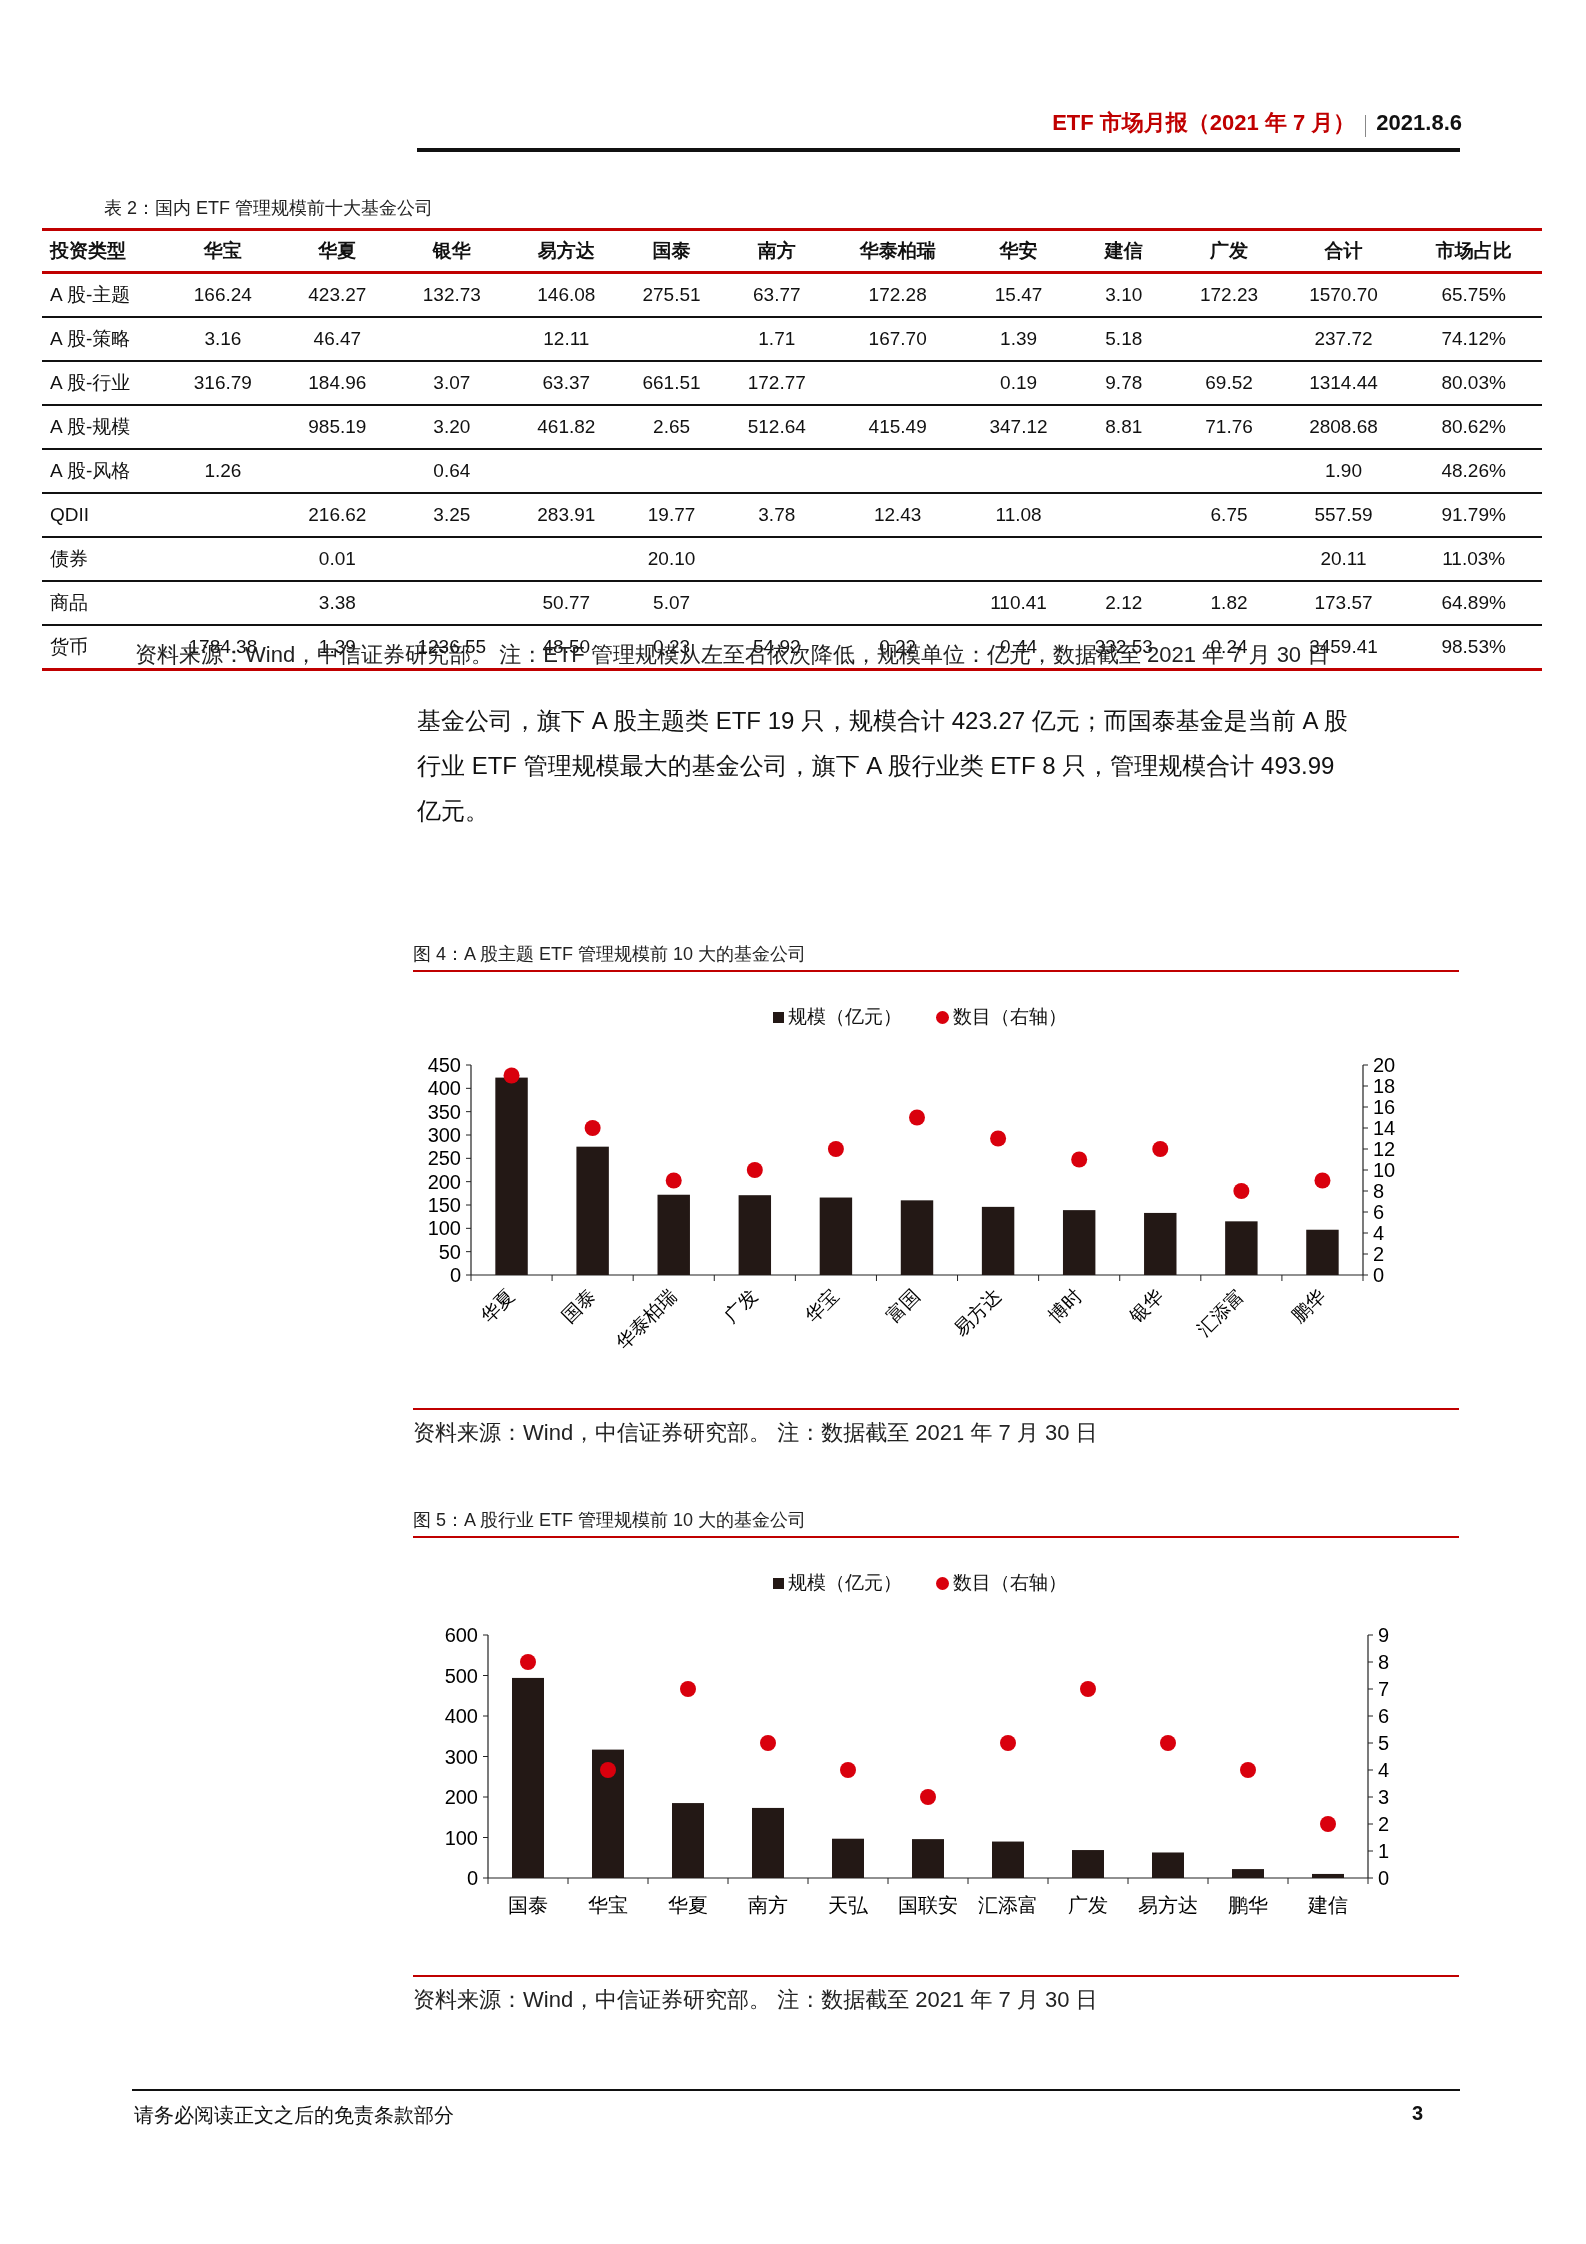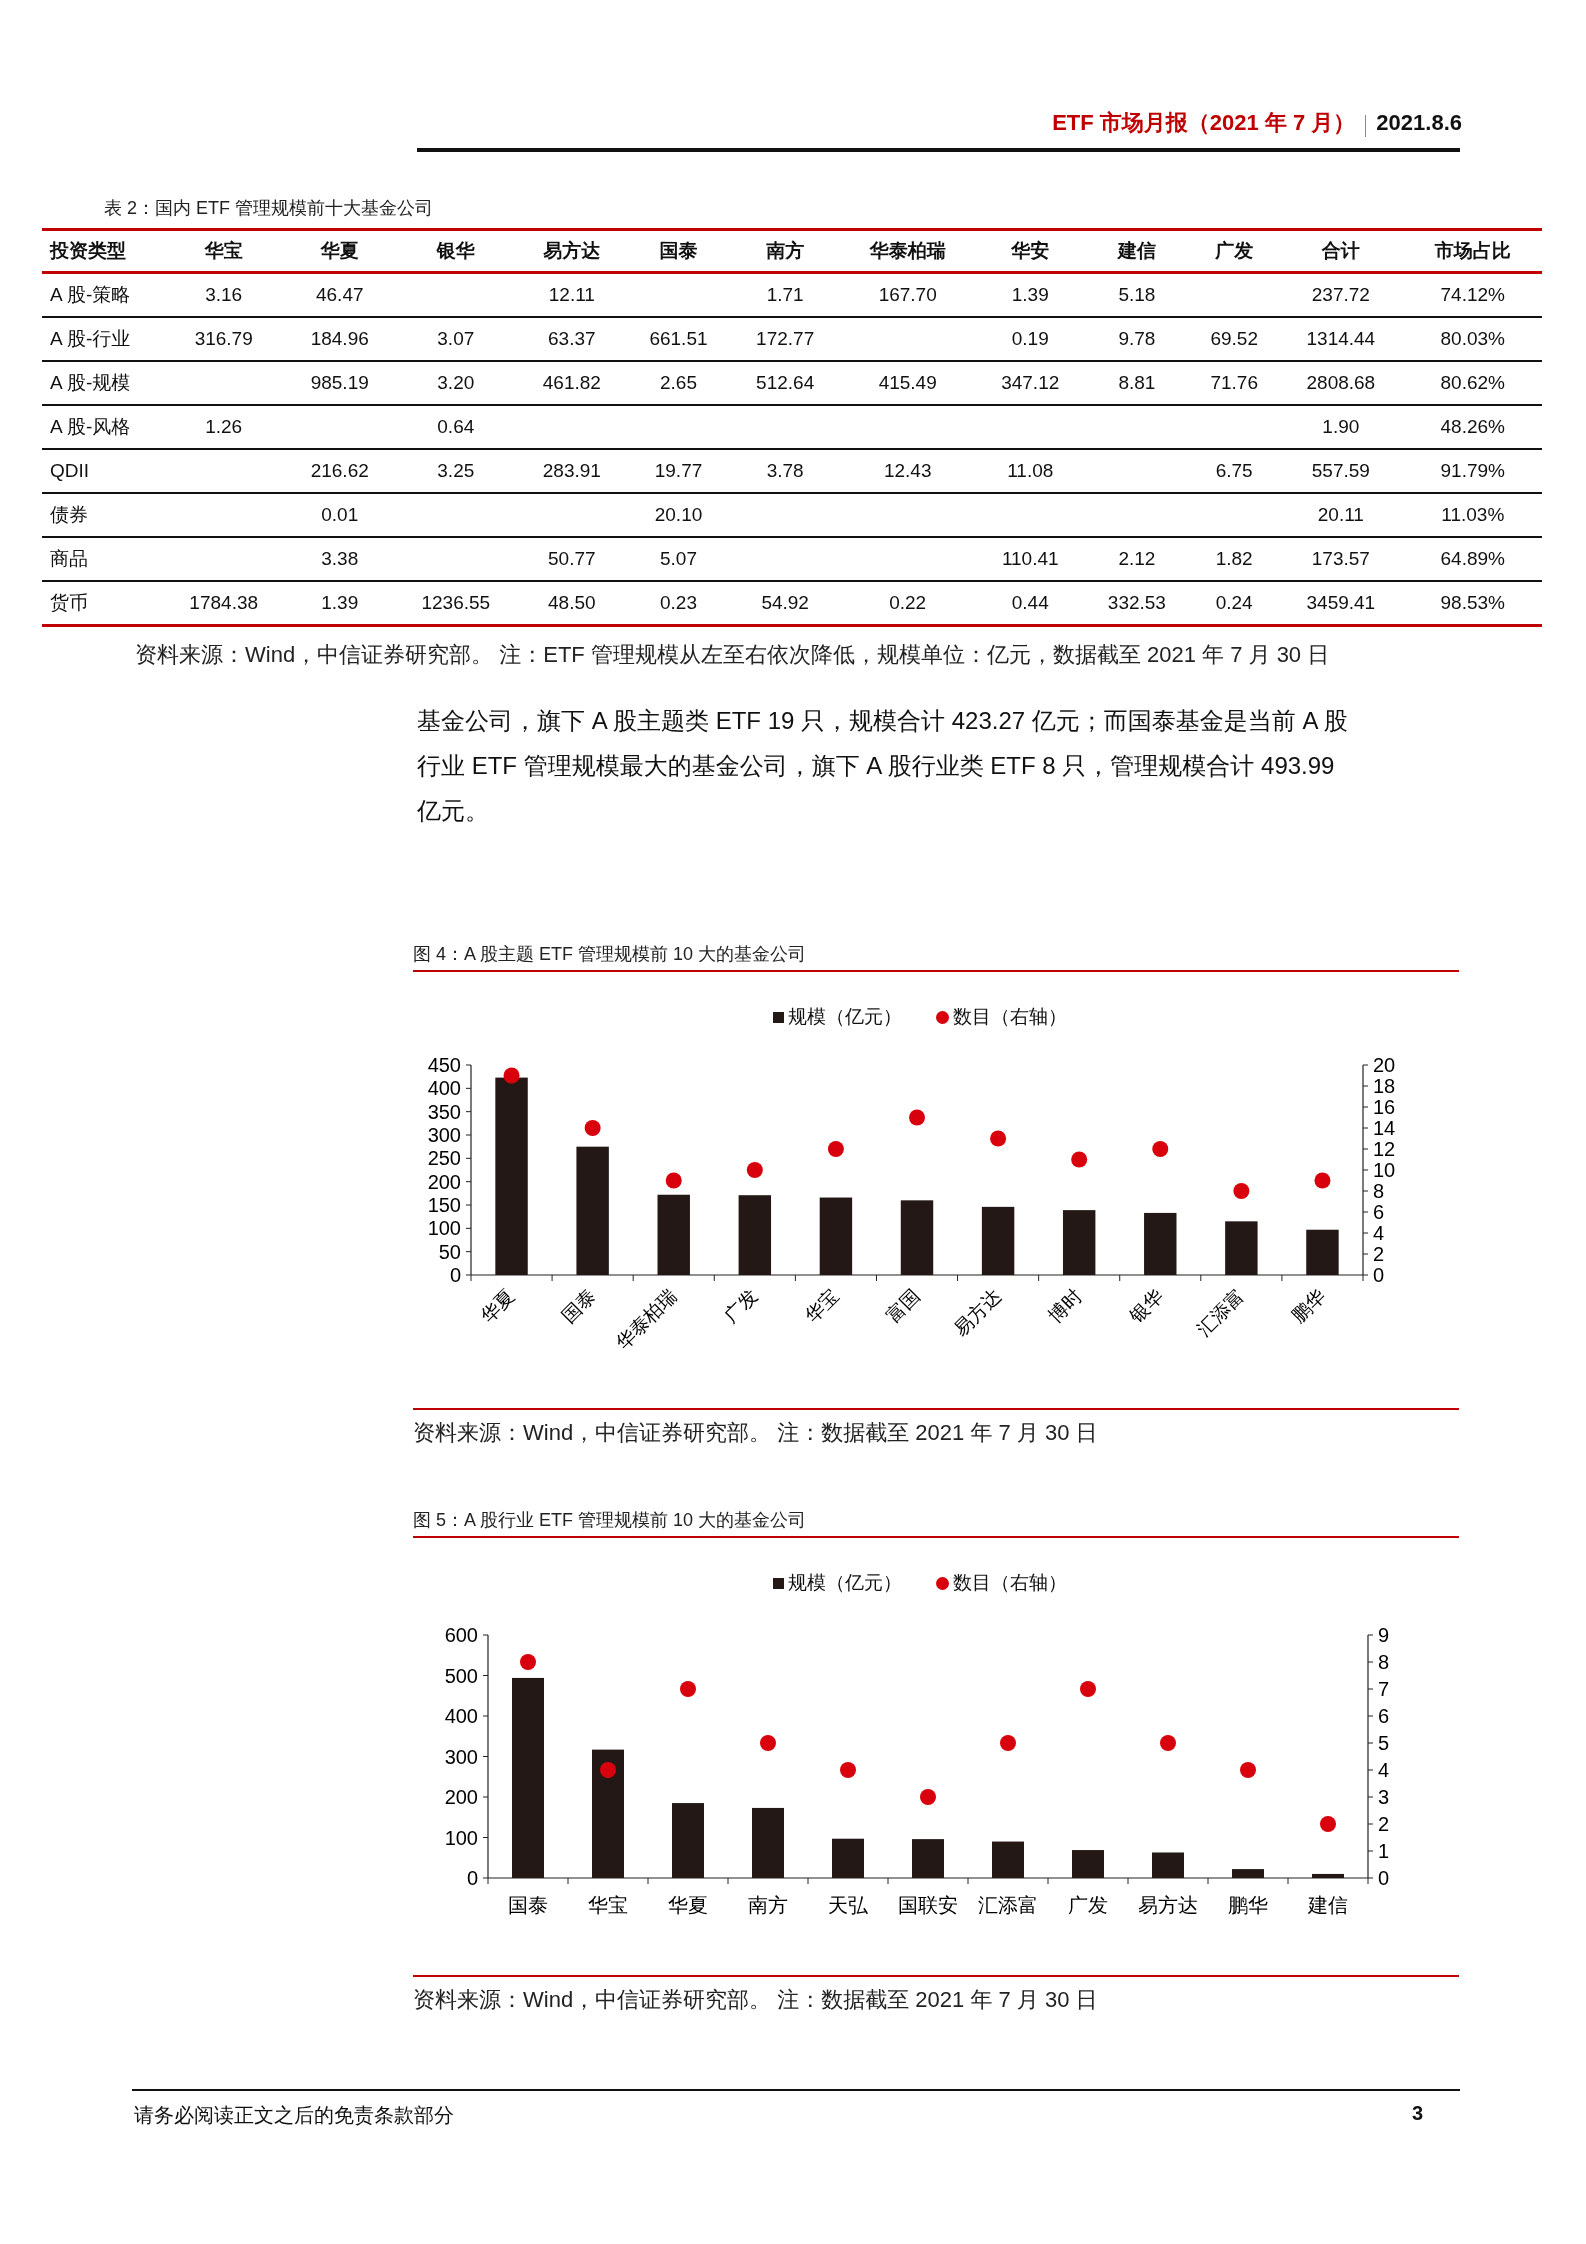--- a/index.html
+++ b/index.html
@@ -47,20 +47,35 @@
         <th>南方</th>
         <th>华泰柏瑞</th>
         <th>华安</th>
         <th>建信</th>
         <th>广发</th>
         <th>合计</th>
         <th>市场占比</th>
       </tr>
     </thead>
   <tbody id="tbody">
+      <tr>
+        <td>A 股-主题</td>
+        <td>166.24</td>
+        <td>423.27</td>
+        <td>132.73</td>
+        <td>146.08</td>
+        <td>275.51</td>
+        <td>63.77</td>
+        <td>172.28</td>
+        <td>15.47</td>
+        <td>3.10</td>
+        <td>172.23</td>
+        <td>1570.70</td>
+        <td>65.75%</td>
+      </tr>
       <tr>
         <td>A 股-策略</td>
         <td>3.16</td>
         <td>46.47</td>
         <td></td>
         <td>12.11</td>
         <td></td>
         <td>1.71</td>
         <td>167.70</td>
         <td>1.39</td>

